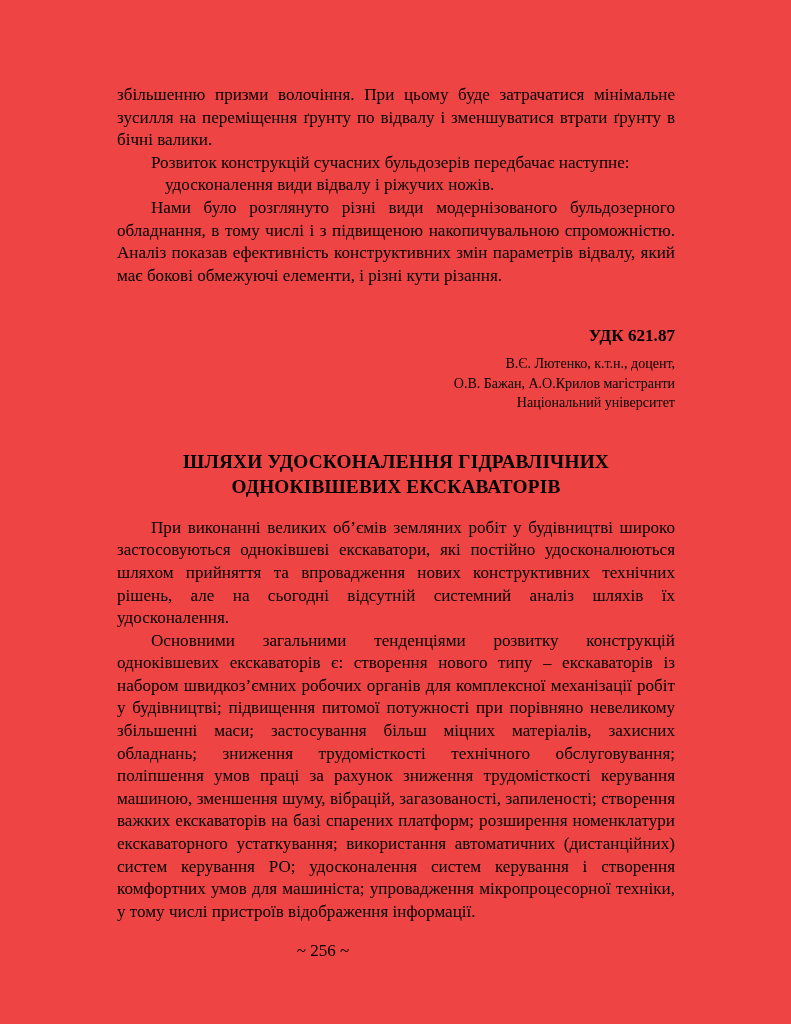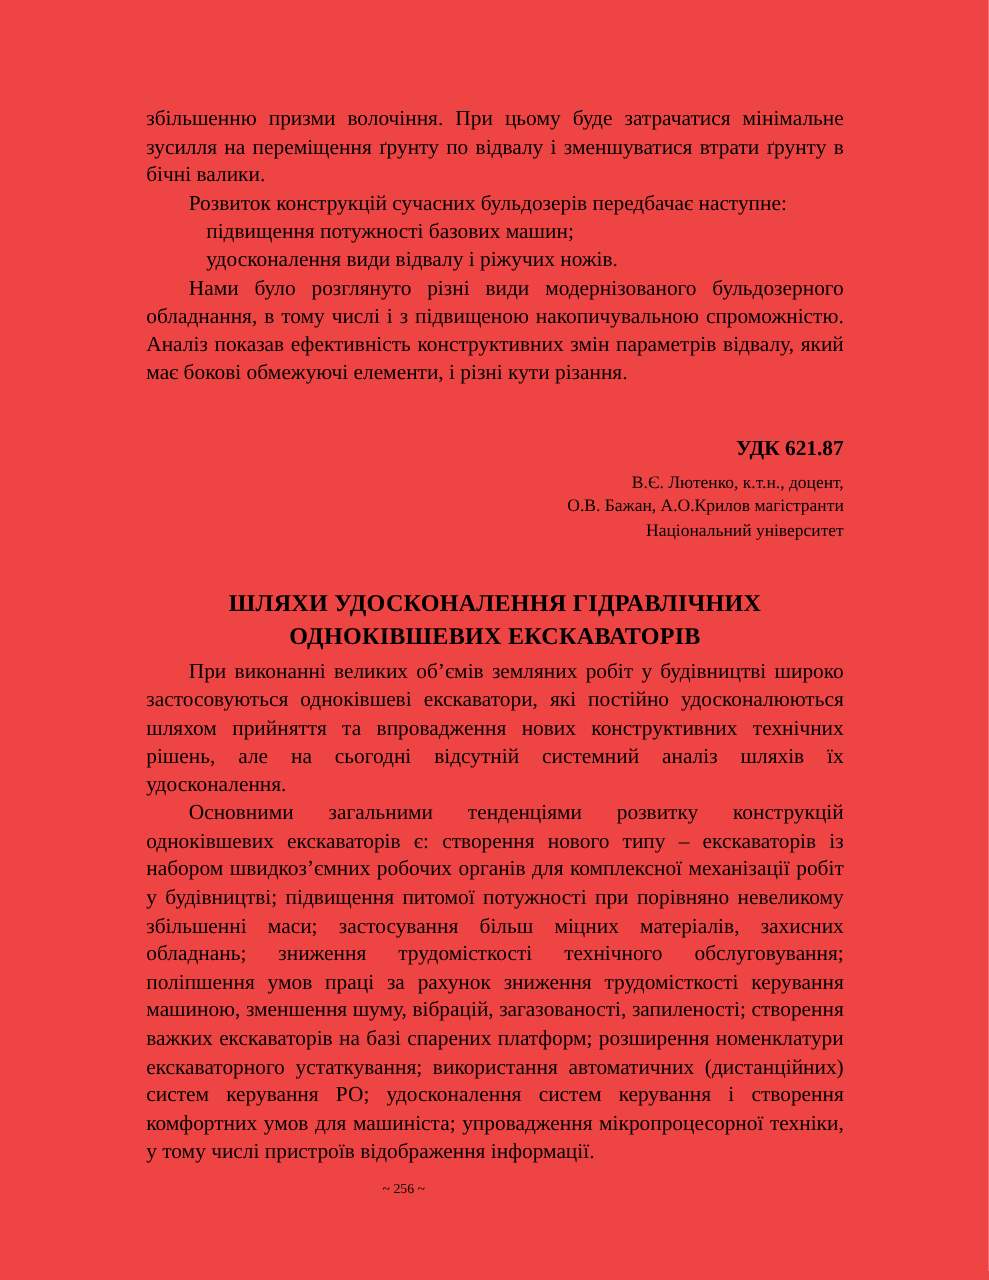--- a/index.html
+++ b/index.html
@@ -89,50 +89,49 @@
     font-size: 19.3px;
     line-height: 25.5px;
     letter-spacing: 0.2px;
   }
   .title div {
     white-space: nowrap;
   }
 
   
   .body-after {
-    margin-top: 4px;
+    margin-top: 17px;
   }
   .body-after .para + .para {
     margin-top: 0;
   }
 
   
   .footer {
     position: absolute;
     left: 0;
     top: 940px;
     width: 646px;
     text-align: center;
-    font-size: 11px;
+    font-size: 17px;
     line-height: 22px;
     font-family: "Liberation Serif", "DejaVu Serif", serif;
   }
 </style>
 </head>
 <body>
 
 <div class="page">
 
   <div class="content">
 
     <p class="para cont">збільшенню призми волочіння. При цьому буде затрачатися мінімальне зусилля на переміщення ґрунту по відвалу і зменшуватися втрати ґрунту в бічні валики.</p>
 
     <p class="para ind noljust">Розвиток конструкцій сучасних бульдозерів передбачає наступне:</p>
 
-    <p class="listline noljust">підвищення потужності базових машин;</p>
 
 
 
     <p class="listline noljust">удосконалення види відвалу і ріжучих ножів.</p>
 
     <p class="para ind">Нами було розглянуто різні види модернізованого бульдозерного обладнання, в тому числі і з підвищеною накопичувальною спроможністю. Аналіз показав ефективність конструктивних змін параметрів відвалу, який має бокові обмежуючі елементи, і різні кути різання.</p>
 
     <div class="udc-block">
       <p class="udc">УДК 621.87</p>
     </div>

